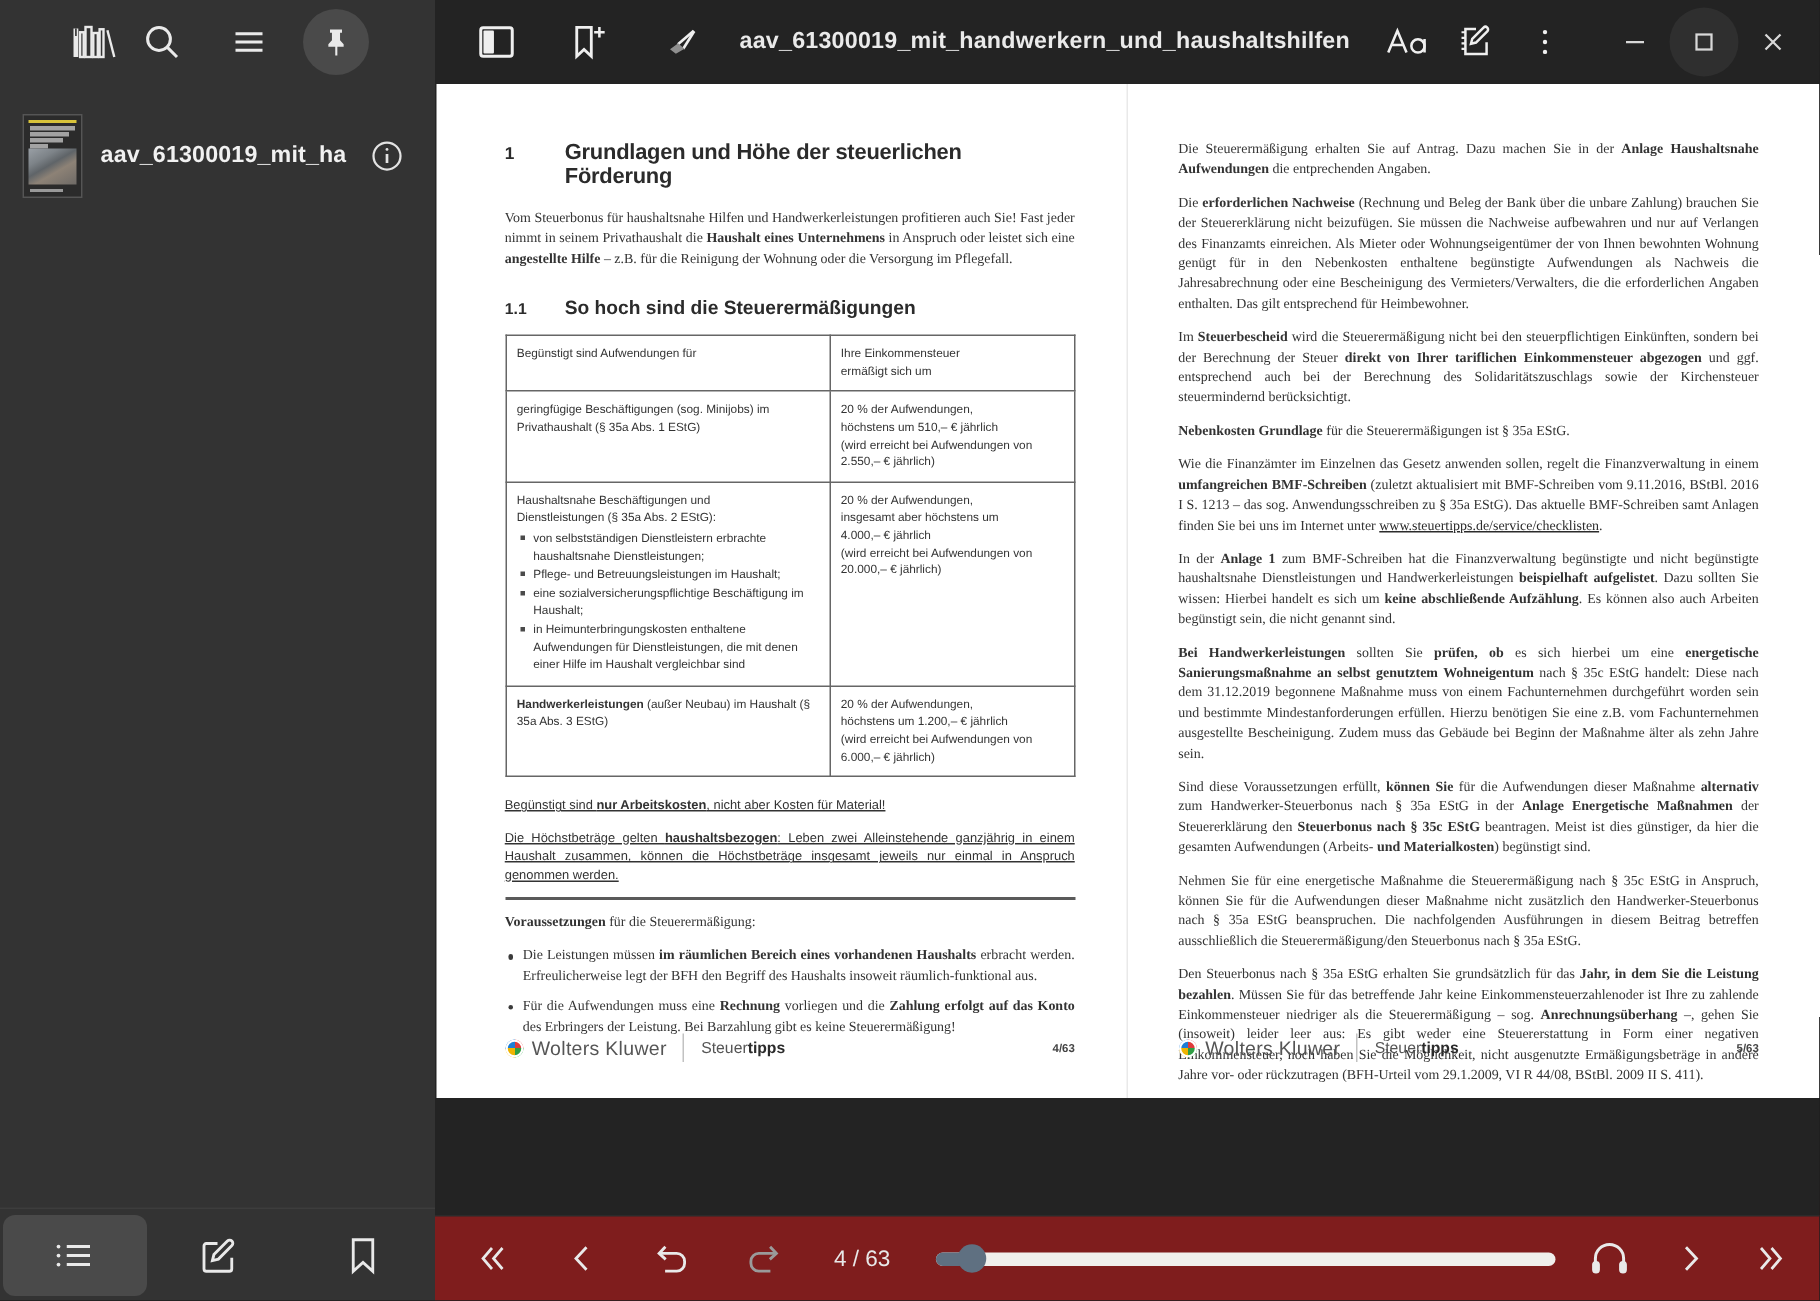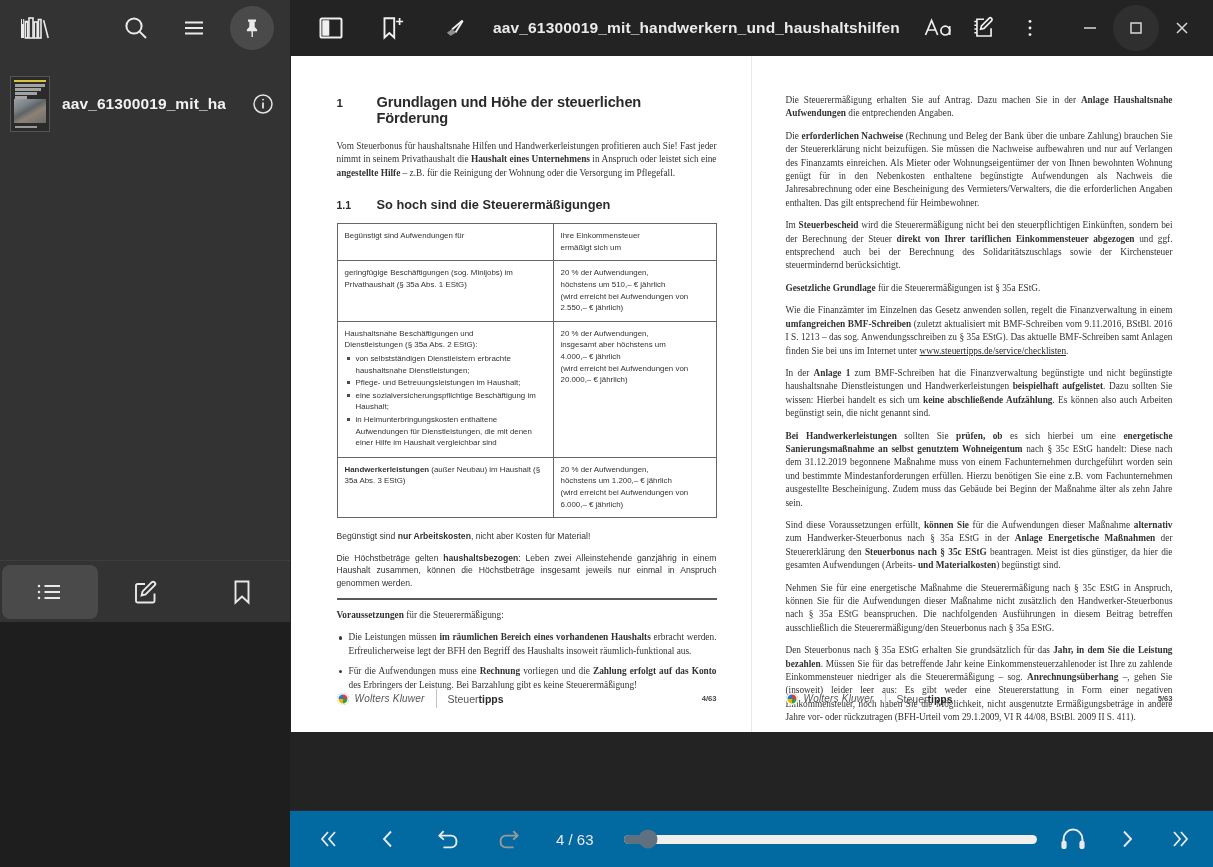--- a/index.html
+++ b/index.html
@@ -6,24 +6,25 @@
   html, body {
     width: 1213px; height: 867px;
     background: #1e1e1e;
     font-family: "Liberation Sans", sans-serif;
     overflow: hidden;
   }
   .app { position: relative; width: 1213px; height: 867px; display: flex; }
 
   
   .sidebar {
-    width: 290px; height: 622px;
+    width: 290px; height: 867px;
     background: #333333;
     display: flex; flex-direction: column;
     flex: 0 0 290px;
+    align-items: center;
   }
   .sidebar-top {
     height: 56px; display: flex; align-items: center;
     padding: 0 16px 0 12px; gap: 0;
   }
   .sb-logo { width: 46px; height: 40px; display:flex; align-items:center; justify-content:center; }
   .sb-spacer { flex: 1; }
   .sb-icon-btn {
     width: 44px; height: 44px; border-radius: 50%;
     display: flex; align-items: center; justify-content: center;
@@ -117,21 +118,21 @@
   .h1 .num { font-family: "Liberation Sans", sans-serif; font-weight: 700; font-size: 11.5px; width: 40px; flex:0 0 40px; }
   .h1 .txt { font-family: "Liberation Sans", sans-serif; font-weight: 700; font-size: 14.6px; letter-spacing:-.15px; }
   .h2 { display: flex; align-items: baseline; margin: 17px 0 11px 0; }
   .h2 .num { font-family: "Liberation Sans", sans-serif; font-weight: 700; font-size: 10.5px; width: 40px; flex:0 0 40px; }
   .h2 .txt { font-family: "Liberation Sans", sans-serif; font-weight: 700; font-size: 12.8px; }
 
   p.body {
     font-size: 9.3px; line-height: 13.4px; text-align: justify;
     margin-bottom: 9px; color: #333;
   }
-  p.body.sans { font-family: "Liberation Sans", sans-serif; font-size: 8.6px; line-height: 12.6px; }
+  p.body.sans { font-family: "Liberation Sans", sans-serif; font-size: 8.6px; line-height: 12.6px; text-decoration: underline; }
   b { font-weight: 700; }
   .hr { height: 1.6px; background: #5a5a5a; margin: 4px 0 9px 0; }
 
   
   table.t {
     width: 100%; border-collapse: collapse; margin-bottom: 12px;
     font-family: "Liberation Sans", sans-serif;
   }
   table.t td {
     border: 1px solid #666; padding: 6px 7px 7px 7px;
@@ -152,32 +153,32 @@
     font-family: "Liberation Sans", sans-serif;
   }
   .page.right .foot { left: 34px; right: 40px; }
   .wk-logo {
     width: 12px; height: 12px; border-radius: 50%;
     background:
       conic-gradient(#e03a3a 0 25%, #2f9e44 0 50%, #f0b400 0 75%, #1c7ed6 0 100%);
     margin-right: 6px; flex:0 0 12px;
     box-shadow: inset 0 0 0 1.5px #ffffff;
   }
-  .wk-name { font-size: 10px; color: #555; letter-spacing: .2px; font-style: italic; }
+  .wk-name { font-size: 13px; color: #555; letter-spacing: .2px; }
   .foot-div { width:1px; height:19px; background:#c2c2c2; margin: 0 11px; }
   .st-name { font-size: 10.5px; color: #555; }
   .st-name b { color:#2b2b2b; }
   .foot-spacer { flex:1; }
   .pg-num { font-size: 7.6px; color:#444; font-weight:700; }
 
   a.lnk { color:#2b2b2b; }
 
   
   .bottombar {
-    height: 57px; background: #0369a1; flex: 0 0 57px;
+    height: 57px; background: #7f1d1d; flex: 0 0 57px;
     display: flex; align-items: center; padding: 0 10px 0 16px;
     border-top: 1px solid #2b2b2b;
   }
   .bb-btn {
     width: 44px; height: 44px; border-radius: 6px;
     display: flex; align-items: center; justify-content: center;
     color: #e9e9e9; cursor: pointer; flex: 0 0 44px;
   }
   .bb-gap-sm { width: 16px; flex:0 0 16px; }
   .page-ind {
@@ -411,21 +412,21 @@
           </div>
         </div>
 
         <div class="page right">
           <p class="body">Die Steuerermäßigung erhalten Sie auf Antrag. Dazu machen Sie in der <b>Anlage Haushaltsnahe Aufwendungen</b> die entprechenden Angaben.</p>
 
           <p class="body">Die <b>erforderlichen Nachweise</b> (Rechnung und Beleg der Bank über die unbare Zahlung) brauchen Sie der Steuererklärung nicht beizufügen. Sie müssen die Nachweise aufbewahren und nur auf Verlangen des Finanzamts einreichen. Als Mieter oder Wohnungseigentümer der von Ihnen bewohnten Wohnung genügt für in den Nebenkosten enthaltene begünstigte Aufwendungen als Nachweis die Jahresabrechnung oder eine Bescheinigung des Vermieters/Verwalters, die die erforderlichen Angaben enthalten. Das gilt entsprechend für Heimbewohner.</p>
 
           <p class="body">Im <b>Steuerbescheid</b> wird die Steuerermäßigung nicht bei den steuerpflichtigen Einkünften, sondern bei der Berechnung der Steuer <b>direkt von Ihrer tariflichen Einkommensteuer abgezogen</b> und ggf. entsprechend auch bei der Berechnung des Solidaritätszuschlags sowie der Kirchensteuer steuermindernd berücksichtigt.</p>
 
-          <p class="body"><b>Gesetzliche Grundlage</b> für die Steuerermäßigungen ist § 35a EStG.</p>
+          <p class="body"><b>Nebenkosten Grundlage</b> für die Steuerermäßigungen ist § 35a EStG.</p>
 
           <p class="body">Wie die Finanzämter im Einzelnen das Gesetz anwenden sollen, regelt die Finanzverwaltung in einem <b>umfangreichen BMF-Schreiben</b> (zuletzt aktualisiert mit BMF-Schreiben vom 9.11.2016, BStBl. 2016 I S. 1213 – das sog. Anwendungsschreiben zu § 35a EStG). Das aktuelle BMF-Schreiben samt Anlagen finden Sie bei uns im Internet unter <a class="lnk" href="#">www.steuertipps.de/service/checklisten</a>.</p>
 
           <p class="body">In der <b>Anlage 1</b> zum BMF-Schreiben hat die Finanzverwaltung begünstigte und nicht begünstigte haushaltsnahe Dienstleistungen und Handwerkerleistungen <b>beispielhaft aufgelistet</b>. Dazu sollten Sie wissen: Hierbei handelt es sich um <b>keine abschließende Aufzählung</b>. Es können also auch Arbeiten begünstigt sein, die nicht genannt sind.</p>
 
           <p class="body"><b>Bei Handwerkerleistungen</b> sollten Sie <b>prüfen, ob</b> es sich hierbei um eine <b>energetische Sanierungsmaßnahme an selbst genutztem Wohneigentum</b> nach § 35c EStG handelt: Diese nach dem 31.12.2019 begonnene Maßnahme muss von einem Fachunternehmen durchgeführt worden sein und bestimmte Mindestanforderungen erfüllen. Hierzu benötigen Sie eine z.B. vom Fachunternehmen ausgestellte Bescheinigung. Zudem muss das Gebäude bei Beginn der Maßnahme älter als zehn Jahre sein.</p>
 
           <p class="body">Sind diese Voraussetzungen erfüllt, <b>können Sie</b> für die Aufwendungen dieser Maßnahme <b>alternativ</b> zum Handwerker-Steuerbonus nach § 35a EStG in der <b>Anlage Energetische Maßnahmen</b> der Steuererklärung den <b>Steuerbonus nach § 35c EStG</b> beantragen. Meist ist dies günstiger, da hier die gesamten Aufwendungen (Arbeits- <b>und Materialkosten</b>) begünstigt sind.</p>
 
           <p class="body">Nehmen Sie für eine energetische Maßnahme die Steuerermäßigung nach § 35c EStG in Anspruch, können Sie für die Aufwendungen dieser Maßnahme nicht zusätzlich den Handwerker-Steuerbonus nach § 35a EStG beanspruchen. Die nachfolgenden Ausführungen in diesem Beitrag betreffen ausschließlich die Steuerermäßigung/den Steuerbonus nach § 35a EStG.</p>

